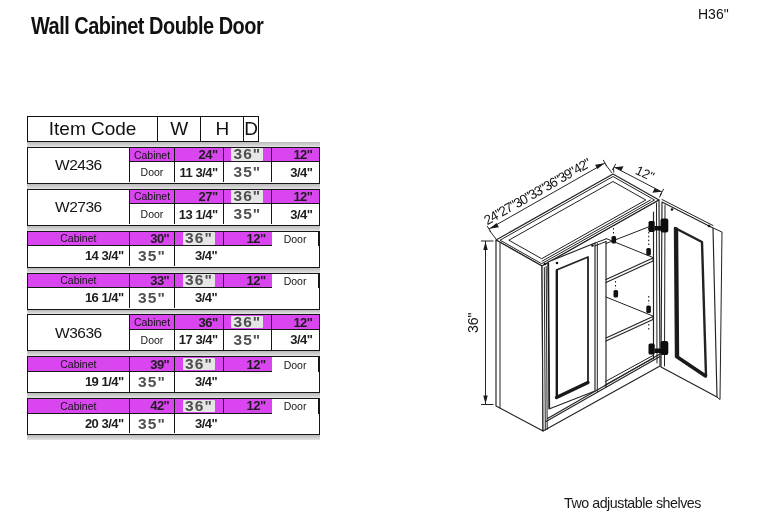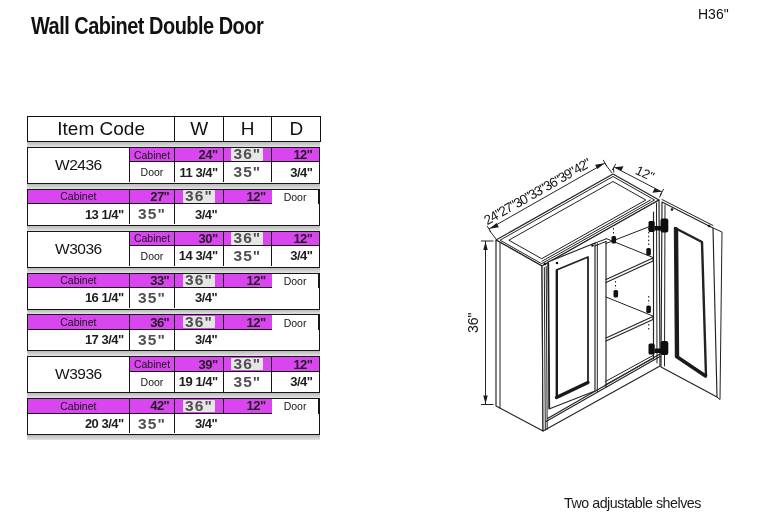--- a/index.html
+++ b/index.html
@@ -4,21 +4,21 @@
 <style>
 html,body{margin:0;padding:0;background:#fff;}
 body{width:762px;height:530px;position:relative;font-family:"Liberation Sans",sans-serif;overflow:hidden;}
 .title{position:absolute;left:31px;top:13px;font-size:23.5px;font-weight:bold;color:#111;letter-spacing:-0.6px;transform:scaleX(0.85);transform-origin:left top;white-space:nowrap;}
 .h36{position:absolute;left:698px;top:6px;font-size:14px;color:#111;}
 .shelves{position:absolute;left:564px;top:494px;font-size:15px;color:#1a1a1a;letter-spacing:-0.5px;transform:scaleX(0.95);transform-origin:left top;white-space:nowrap;}
 
 
 #tbl{position:absolute;left:27px;top:116px;width:293px;}
 #tbl *{box-sizing:border-box;}
-.hdr{display:flex;width:294px;height:26px;border:1.5px solid #111;background:#fff;text-align:right;}
+.hdr{display:flex;width:232px;height:26px;border:1.5px solid #111;background:#fff;text-align:right;}
 .hdr .c{display:flex;align-items:center;justify-content:center;font-size:19px;color:#111;height:100%;}
 .hdr .c1{width:147.3px;border-right:1.4px solid #111;}
 .hdr .c2{width:48.6px;border-right:1.4px solid #111;}
 .hdr .c3{width:48.6px;border-right:1.4px solid #111;}
 .hdr .c4{flex:1;}
 .band{width:293px;height:4.9px;background:linear-gradient(#b9b9b9,#e3e3e3);}
 .grp{display:grid;width:293px;height:37px;border:1.4px solid #161616;grid-template-columns:101.7px 45.6px 48.4px 48.4px auto;grid-template-rows:14.4px 19.8px;background:#fff;}
 .grp .code{grid-row:1/3;display:flex;align-items:center;justify-content:center;font-size:15.5px;letter-spacing:-0.5px;color:#141414;border-right:1.3px solid #161616;background:#fff;}
 .grp .lab{display:flex;align-items:center;justify-content:center;font-size:10.5px;color:#141414;border-right:1.3px solid #161616;}
 .grp .v{display:flex;align-items:center;justify-content:flex-end;padding-right:5px;font-size:13px;letter-spacing:-0.5px;font-weight:bold;color:#1d1d1d;border-right:1.3px solid #161616;white-space:nowrap;}
@@ -52,34 +52,34 @@
         <span class="hl">36"</span>
       </div>
     <div class="v cab last r1">12"</div>
     <div class="lab nb">Door</div>
     <div class="v nb">11 3/4"</div>
     <div class="v vh nb">35"</div>
     <div class="v last nb">3/4"</div>
   </div>
   <div class="band"></div>
   <div class="grp">
+    <div class="code">W2736</div>
     <div class="lab cab r1">Cabinet</div>
     <div class="v cab r1">27"</div>
     <div class="v vh cab r1">
         <span class="hl">36"</span>
       </div>
     <div class="v cab last r1">12"</div>
     <div class="lab nb">Door</div>
     <div class="v nb">13 1/4"</div>
     <div class="v vh nb">35"</div>
     <div class="v last nb">3/4"</div>
   </div>
   <div class="band"></div>
   <div class="grp">
-    <div class="code">W3036</div>
     <div class="lab cab r1">Cabinet</div>
     <div class="v cab r1">30"</div>
     <div class="v vh cab r1">
         <span class="hl">36"</span>
       </div>
     <div class="v cab last r1">12"</div>
     <div class="lab nb">Door</div>
     <div class="v nb">14 3/4"</div>
     <div class="v vh nb">35"</div>
     <div class="v last nb">3/4"</div>
@@ -92,34 +92,34 @@
         <span class="hl">36"</span>
       </div>
     <div class="v cab last r1">12"</div>
     <div class="lab nb">Door</div>
     <div class="v nb">16 1/4"</div>
     <div class="v vh nb">35"</div>
     <div class="v last nb">3/4"</div>
   </div>
   <div class="band"></div>
   <div class="grp">
+    <div class="code">W3636</div>
     <div class="lab cab r1">Cabinet</div>
     <div class="v cab r1">36"</div>
     <div class="v vh cab r1">
         <span class="hl">36"</span>
       </div>
     <div class="v cab last r1">12"</div>
     <div class="lab nb">Door</div>
     <div class="v nb">17 3/4"</div>
     <div class="v vh nb">35"</div>
     <div class="v last nb">3/4"</div>
   </div>
   <div class="band"></div>
   <div class="grp">
-    <div class="code">W3936</div>
     <div class="lab cab r1">Cabinet</div>
     <div class="v cab r1">39"</div>
     <div class="v vh cab r1">
         <span class="hl">36"</span>
       </div>
     <div class="v cab last r1">12"</div>
     <div class="lab nb">Door</div>
     <div class="v nb">19 1/4"</div>
     <div class="v vh nb">35"</div>
     <div class="v last nb">3/4"</div>

